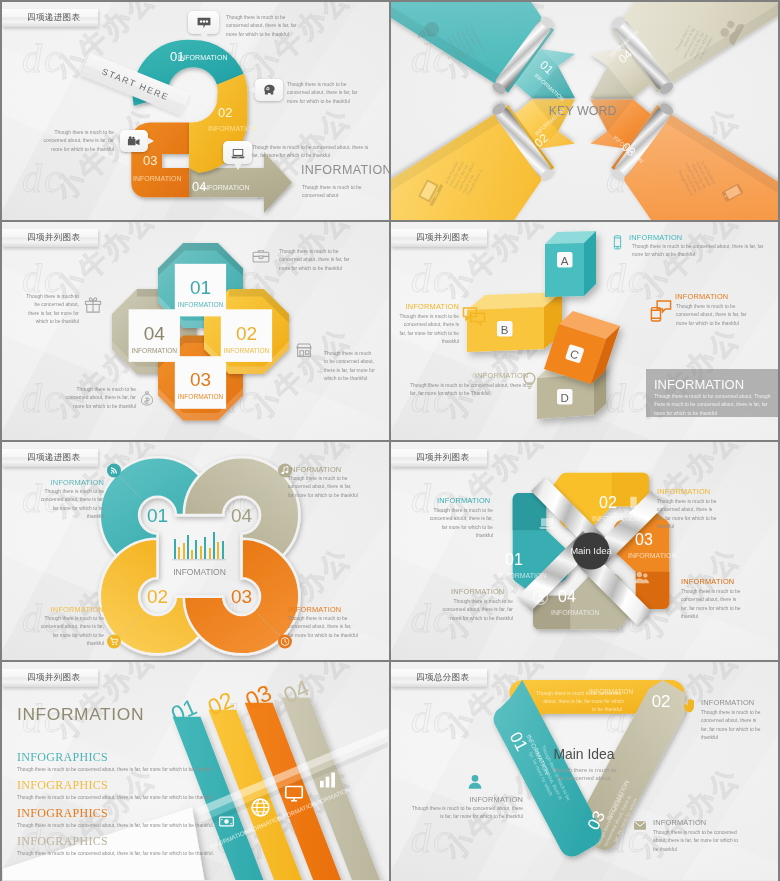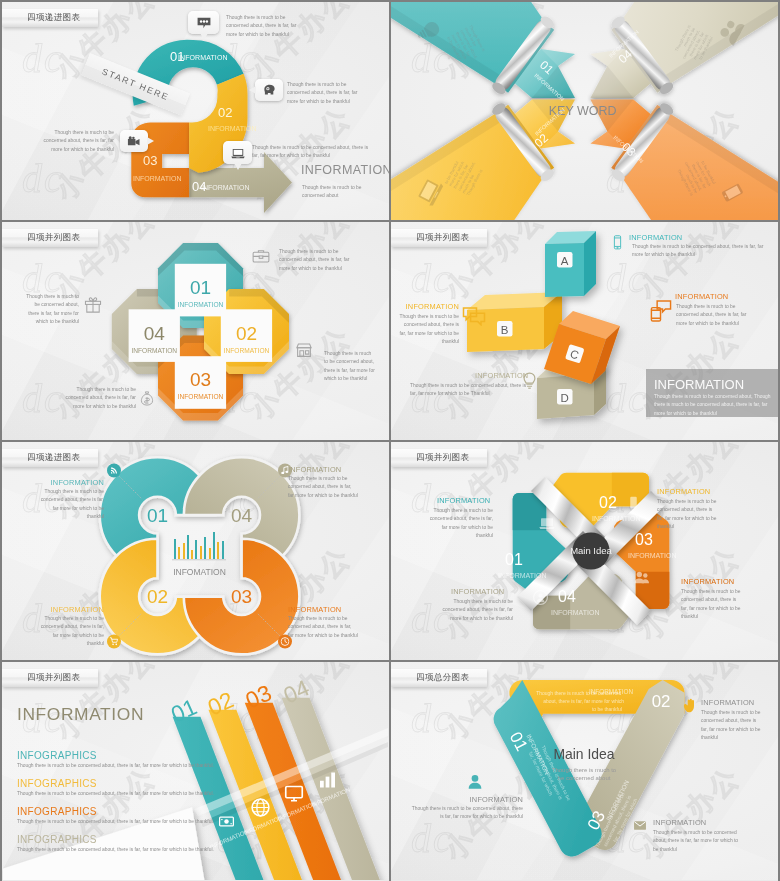--- a/index.html
+++ b/index.html
@@ -24,21 +24,21 @@
   box-shadow:1px 2px 3px rgba(0,0,0,.17);}
 .banner span{font-size:8.6px;color:#555;letter-spacing:.3px;white-space:nowrap;
   font-family:"DejaVu Sans","Liberation Sans",sans-serif;}
 
 .s2bg{background:radial-gradient(ellipse 130% 110% at 50% 45%, #f4f4f4 0%, #ececec 60%, #e3e3e3 100%) !important;}
 .s4-head{position:absolute;font-size:7.4px;letter-spacing:.2px;font-family:"Liberation Sans",sans-serif;}
 .s5-head{position:absolute;font-size:7.4px;letter-spacing:.2px;font-family:"Liberation Sans",sans-serif;}
 .s7-head{position:absolute;left:15px;top:42px;font-size:17.4px;color:#8f8a70;
   font-family:"Liberation Sans",sans-serif;letter-spacing:.6px;font-weight:300;}
 .s7-item{position:absolute;left:15px;}
-.s7-lbl{font-size:10px;letter-spacing:.3px;font-family:Liberation Sans, sans-serif;margin-bottom:1px;}
+.s7-lbl{font-size:12px;letter-spacing:.3px;font-family:Liberation Serif, serif;margin-bottom:1px;}
 .s7-icons{position:absolute;left:0;top:0;width:387px;height:219px;pointer-events:none;}
 .wmlayer{position:absolute;left:0;top:0;width:780px;height:881px;pointer-events:none;z-index:0;}
 .wmlayer{position:absolute;left:0;top:0;width:387px;height:219px;pointer-events:none;opacity:.22;}
 .wmlayer svg{display:block;width:387px;height:219px;}
 .cal-plain{position:absolute;display:flex;align-items:center;justify-content:center;}
 .cal{position:absolute;border-radius:5px;
   background:linear-gradient(to bottom,#fdfdfd,#f0f0f0);
   box-shadow:0 1px 3px rgba(0,0,0,.25);display:flex;align-items:center;justify-content:center;}
 .cal:after{content:"";position:absolute;width:0;height:0;}
 .cal.dn:after{bottom:-6px;left:50%;margin-left:-4px;border-left:4px solid transparent;border-right:4px solid transparent;border-top:7px solid #f0f0f0;}

